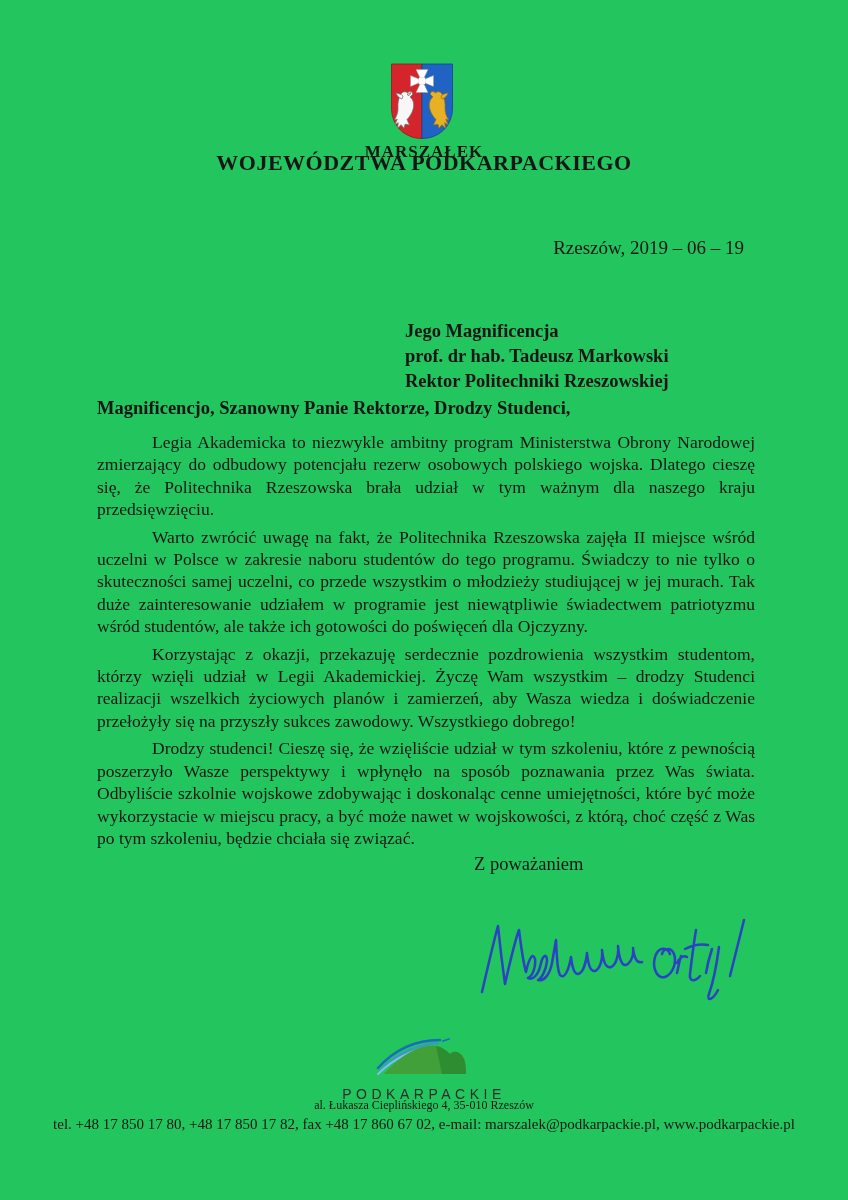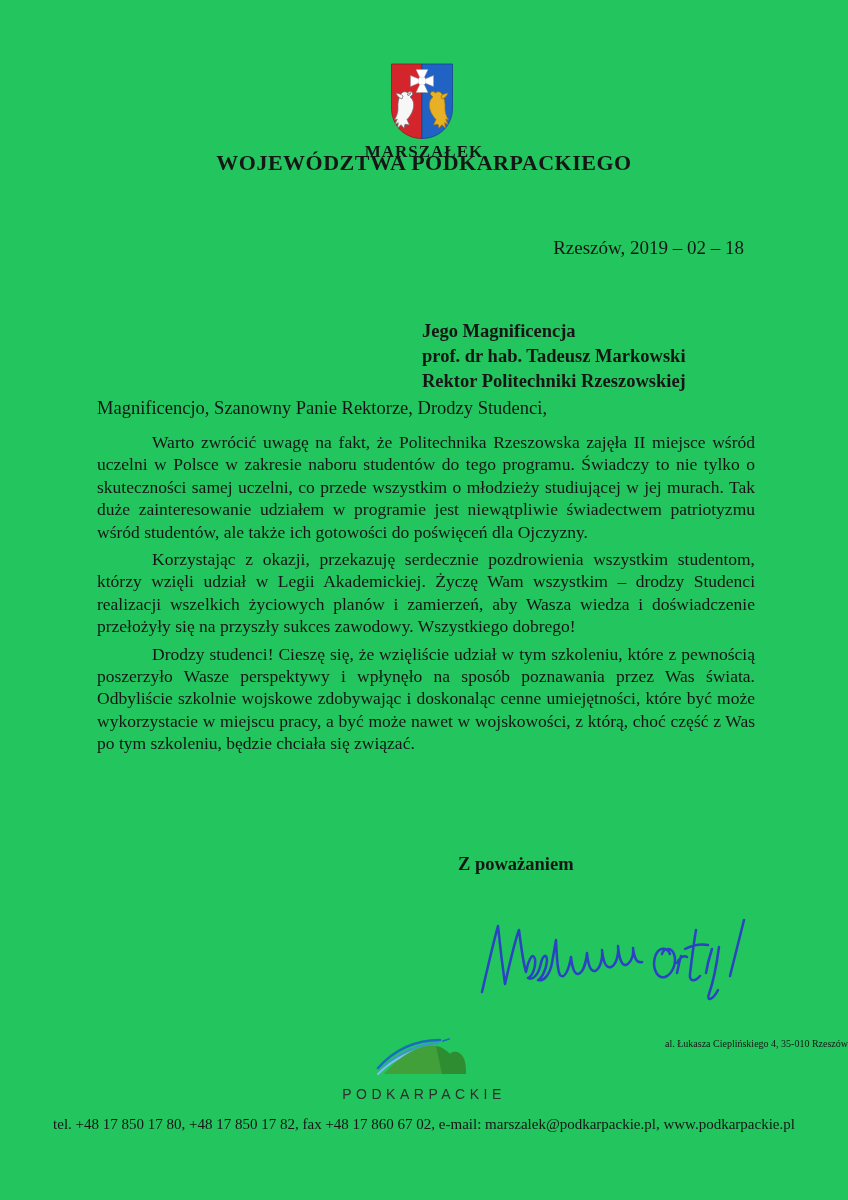--- a/index.html
+++ b/index.html
@@ -6,36 +6,36 @@
   .page{
     position:relative;width:848px;height:1200px;background:#22c55e;
     font-family:"Liberation Serif", serif;color:#161616;overflow:hidden;
   }
   .centered{position:absolute;left:0;width:100%;text-align:center;}
   .coat{position:absolute;left:390px;top:63px;width:64px;height:77px;}
   .hdr-title1{top:142px;font-size:17px;font-weight:bold;letter-spacing:1px;}
   .hdr-title2{top:150px;font-size:22px;font-weight:bold;letter-spacing:0.5px;}
   .hdr-name{top:187px;font-size:17px;font-weight:bold;}
   .dateline{position:absolute;top:237px;right:104px;font-size:19px;}
-  .recipient{position:absolute;left:405px;top:319px;font-size:18.5px;font-weight:bold;line-height:25px;margin-left:17px;}
-  .salutation{position:absolute;left:97px;top:398px;font-size:18.5px;font-weight:normal;}
+  .recipient{position:absolute;left:405px;top:319px;font-size:18.5px;font-weight:bold;line-height:25px;}
+  .salutation{position:absolute;left:97px;top:398px;font-size:18.5px;font-weight:bold;}
   .body-block{position:absolute;left:97px;top:431px;width:658px;}
   .body-block p{
     margin:0 0 5px 0;font-size:17.5px;line-height:22.4px;
     text-align:justify;text-indent:55px;
   }
-  .closing{position:absolute;left:458px;top:854px;font-size:18.5px;font-weight:bold;}
+  .closing{position:absolute;left:474px;top:854px;font-size:18.5px;font-weight:normal;}
   .signature{position:absolute;left:474px;top:912px;}
   .logo{top:1038px;}
   .logo svg{display:block;margin:0 auto;}
   .logo-text{
     margin-top:10px;font-family:"Liberation Sans", sans-serif;font-size:14px;
     letter-spacing:4.5px;color:#2e2e2e;white-space:nowrap;
   }
-  .footer-address{top:1038px;font-size:10px;text-align:right;}
+  .footer-address{top:1098px;font-size:12px;}
   .footer-contact{top:1116px;font-size:15px;}
 </style>
 </head>
 <body>
 
 <div class="page">
 
   <div class="coat">
     <svg width="64" height="77" viewBox="0 0 64 77">
 
@@ -59,31 +59,32 @@
       <g fill="#e8b125" stroke="#9a6f14" stroke-width="0.7" stroke-linejoin="round">
         <path d="M53,33 c-1.5,-4 -5,-5.5 -7.5,-3 c-2.5,-2.5 -5.5,-1.5 -5,1.5 l2.5,2.5 c-3.5,2.5 -4.5,7.5 -3,12.5 c1.2,4 3.5,7.5 6,10 l-2.5,5.5 l4.5,-0.8 l1,4 l3,-3.5 l3.5,3.5 l-0.8,-5.5 l3.5,2 l-2.5,-5.5 l2.8,0.8 c-2.2,-4 -3.8,-8 -3.5,-12.5 c0.3,-4.5 -0.5,-8.5 -2,-11.5 z"></path>
         <path d="M52,36 c3,-1 5,-3 6,-6 c-2.5,0.5 -5,1 -7,3 z"></path>
       </g>
     </svg>
   </div>
 
   <div class="centered hdr-title1">MARSZAŁEK</div>
   <div class="centered hdr-title2">WOJEWÓDZTWA PODKARPACKIEGO</div>
 
-  <div class="dateline">Rzeszów, 2019 – 02 – 18</div>
+  <div class="dateline">Rzeszów, 2019 – 06 – 19</div>
 
   <div class="recipient">
     <div>Jego Magnificencja</div>
     <div>prof. dr hab. Tadeusz Markowski</div>
     <div>Rektor Politechniki Rzeszowskiej</div>
   </div>
 
   <div class="salutation">Magnificencjo, Szanowny Panie Rektorze, Drodzy Studenci,</div>
 
   <div class="body-block">
+    <p>Legia Akademicka to niezwykle ambitny program Ministerstwa Obrony Narodowej zmierzający do odbudowy potencjału rezerw osobowych polskiego wojska. Dlatego cieszę się, że Politechnika Rzeszowska brała udział w tym ważnym dla naszego kraju przedsięwzięciu.</p>
     <p>Warto zwrócić uwagę na fakt, że Politechnika Rzeszowska zajęła II miejsce wśród uczelni w Polsce w zakresie naboru studentów do tego programu. Świadczy to nie tylko o skuteczności samej uczelni, co przede wszystkim o młodzieży studiującej w jej murach. Tak duże zainteresowanie udziałem w programie jest niewątpliwie świadectwem patriotyzmu wśród studentów, ale także ich gotowości do poświęceń dla Ojczyzny.</p>
     <p>Korzystając z okazji, przekazuję serdecznie pozdrowienia wszystkim studentom, którzy wzięli udział w Legii Akademickiej. Życzę Wam wszystkim – drodzy Studenci realizacji wszelkich życiowych planów i zamierzeń, aby Wasza wiedza i doświadczenie przełożyły się na przyszły sukces zawodowy. Wszystkiego dobrego!</p>
     <p>Drodzy studenci! Cieszę się, że wzięliście udział w tym szkoleniu, które z pewnością poszerzyło Wasze perspektywy i wpłynęło na sposób poznawania przez Was świata. Odbyliście szkolnie wojskowe zdobywając i doskonaląc cenne umiejętności, które być może wykorzystacie w miejscu pracy, a być może nawet w wojskowości, z którą, choć część z Was po tym szkoleniu, będzie chciała się związać.</p>
   </div>
 
   <div class="closing">Z poważaniem</div>
 
   <div class="signature">
     <svg width="278" height="100" viewBox="0 0 278 100">
       <g fill="none" stroke="#2b43c2" stroke-width="2.5" stroke-linecap="round" stroke-linejoin="round">

